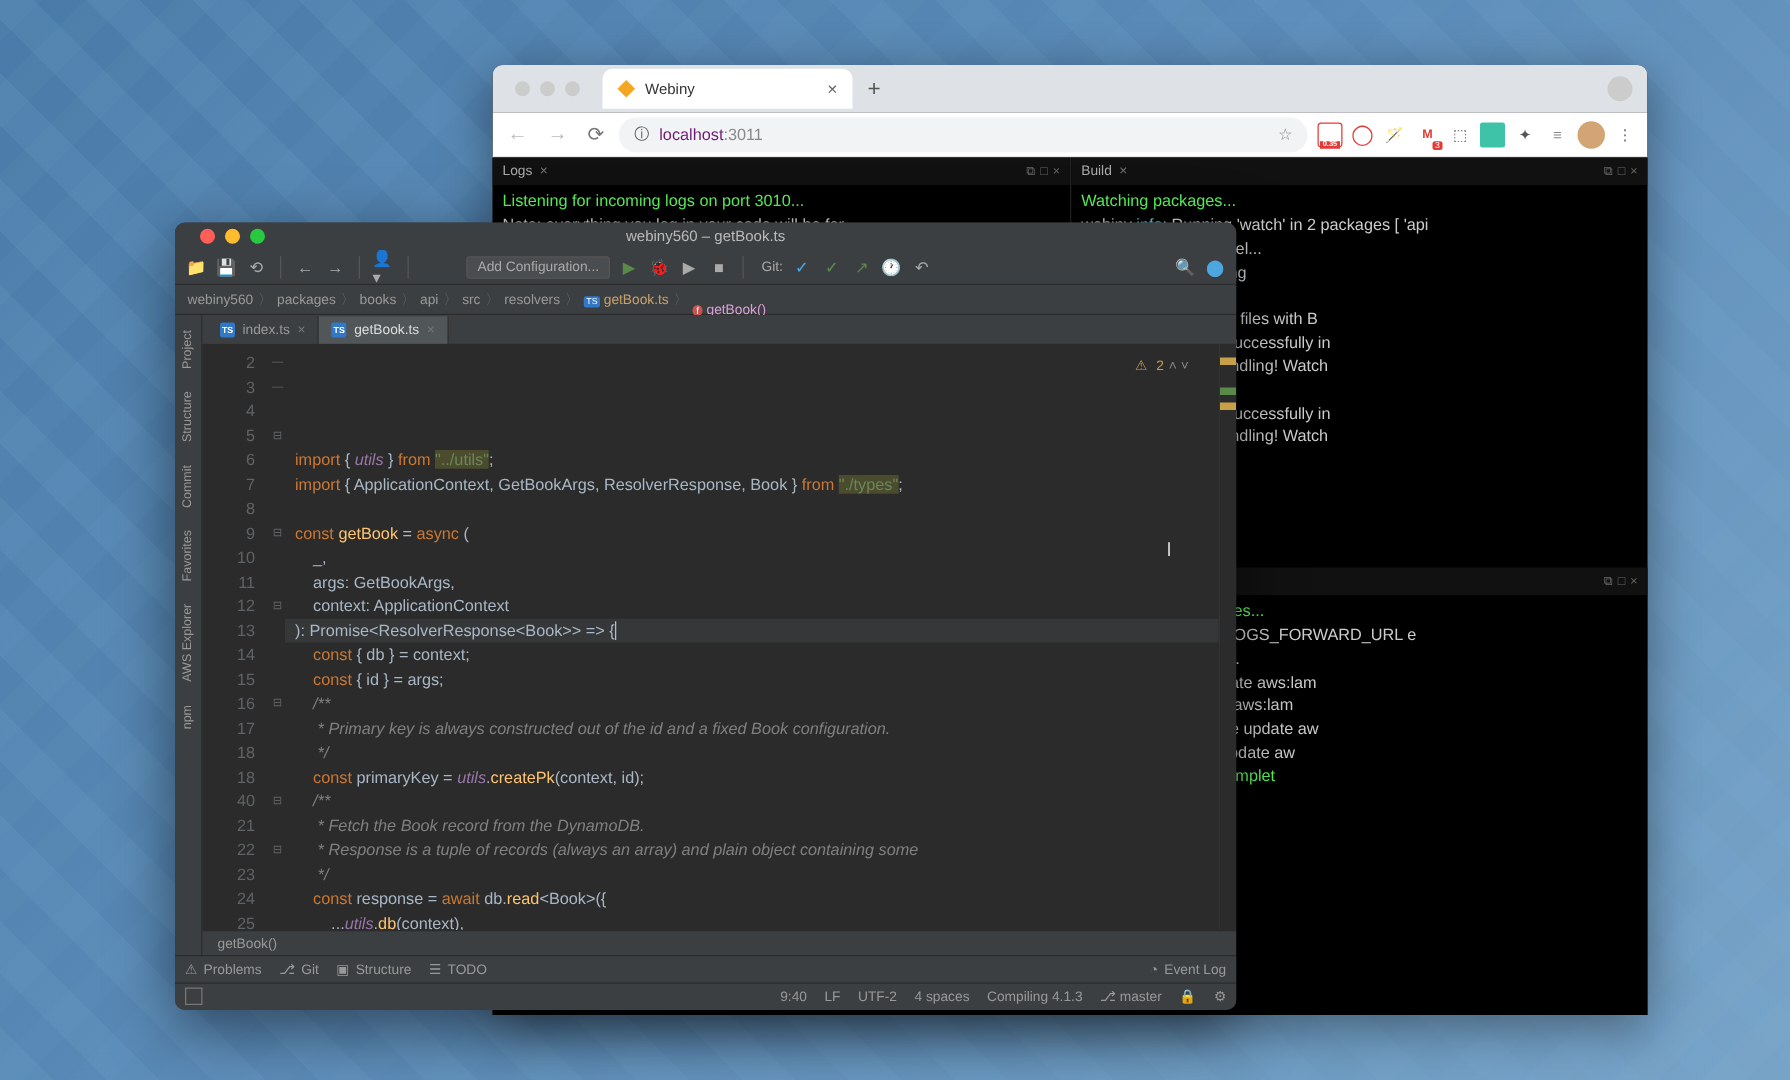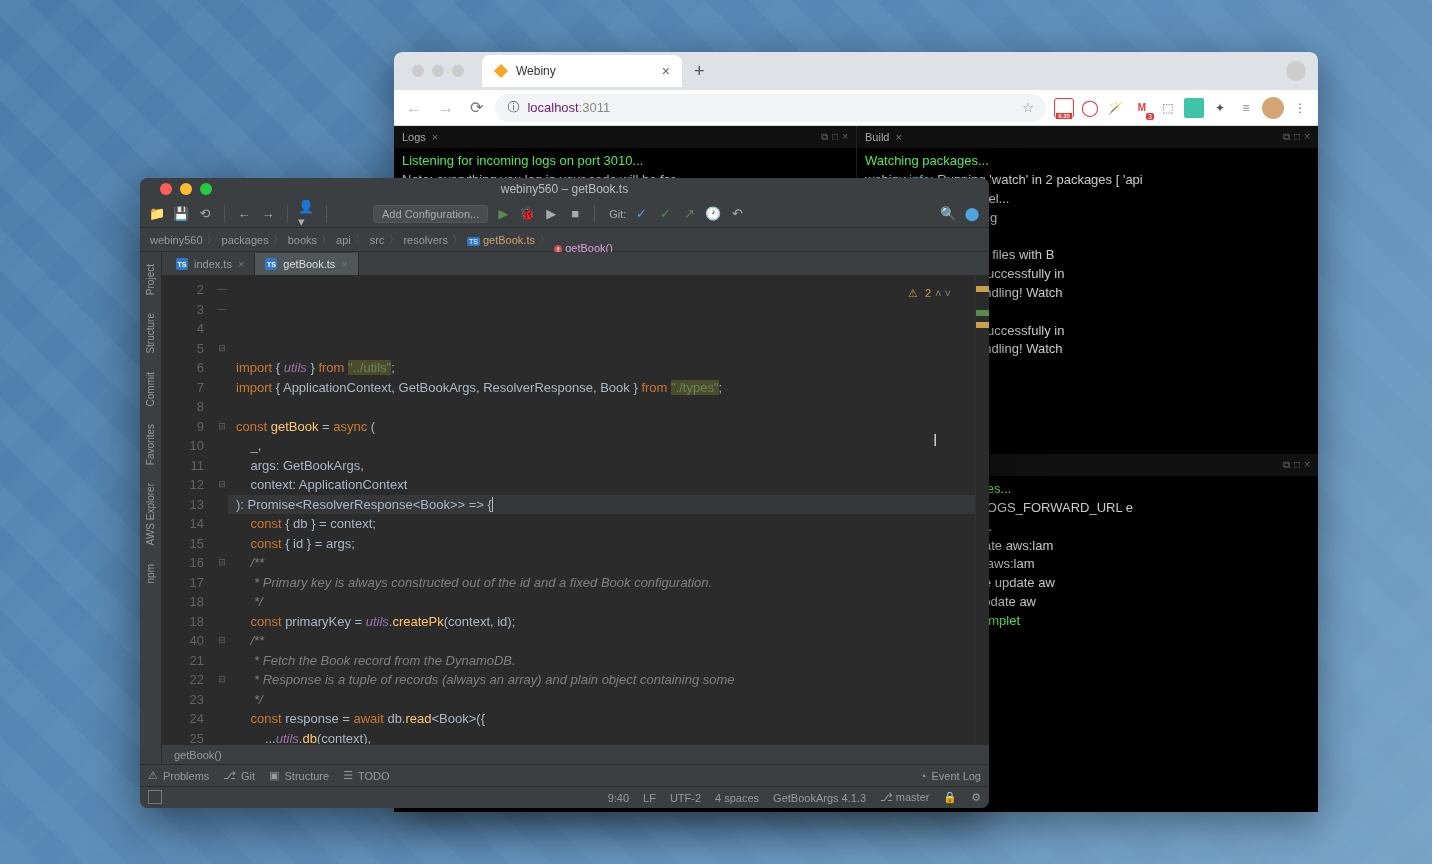--- a/index.html
+++ b/index.html
@@ -365,18 +365,18 @@
     <span class="bt-item">☰ <span>TODO</span></span>
     <span class="bt-item bt-right">◔ <span>Event Log</span></span>
   </div>
 
   <div class="ide-status">
     <div class="sq"></div>
     <span>9:40</span>
     <span>LF</span>
     <span>UTF-2</span>
     <span>4 spaces</span>
-    <span>GetBookArgs 4.1.3</span>
+    <span>Compiling 4.1.3</span>
     <span><span class="branch-ico">⎇</span> <span>master</span></span>
     <span>🔒</span>
     <span>⚙</span>
   </div>
 </div>
 
 </body></html>

